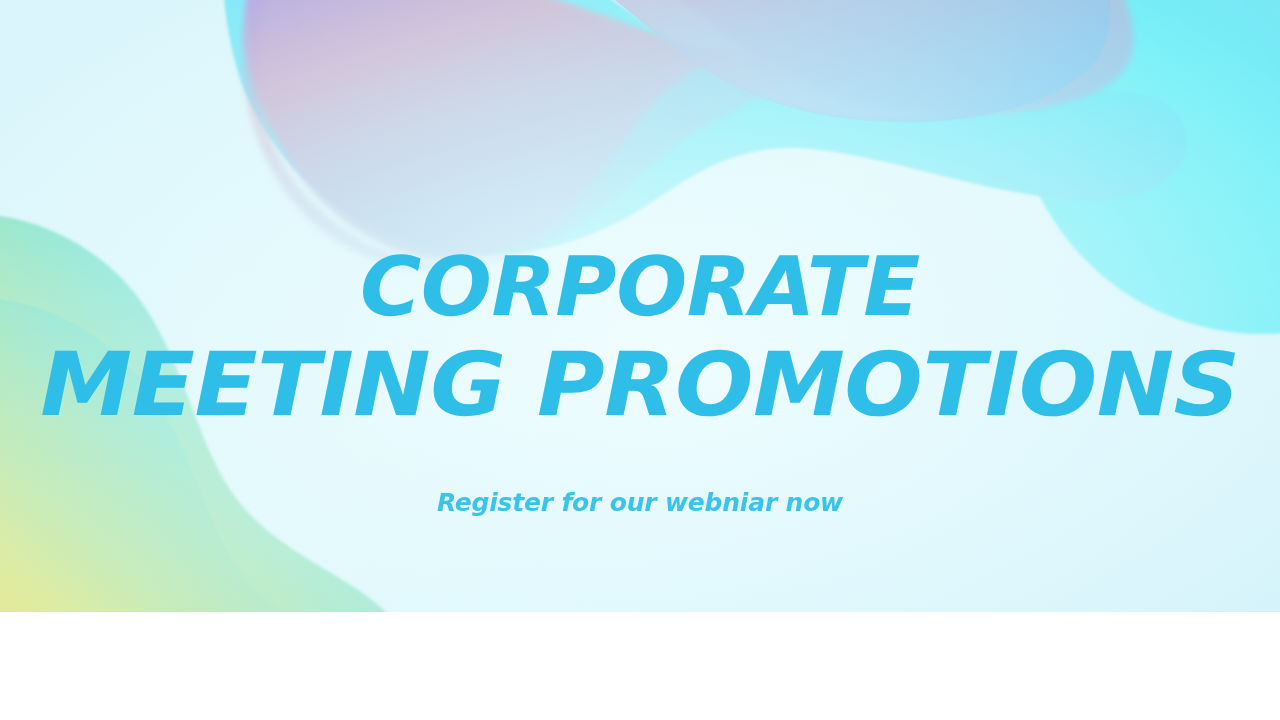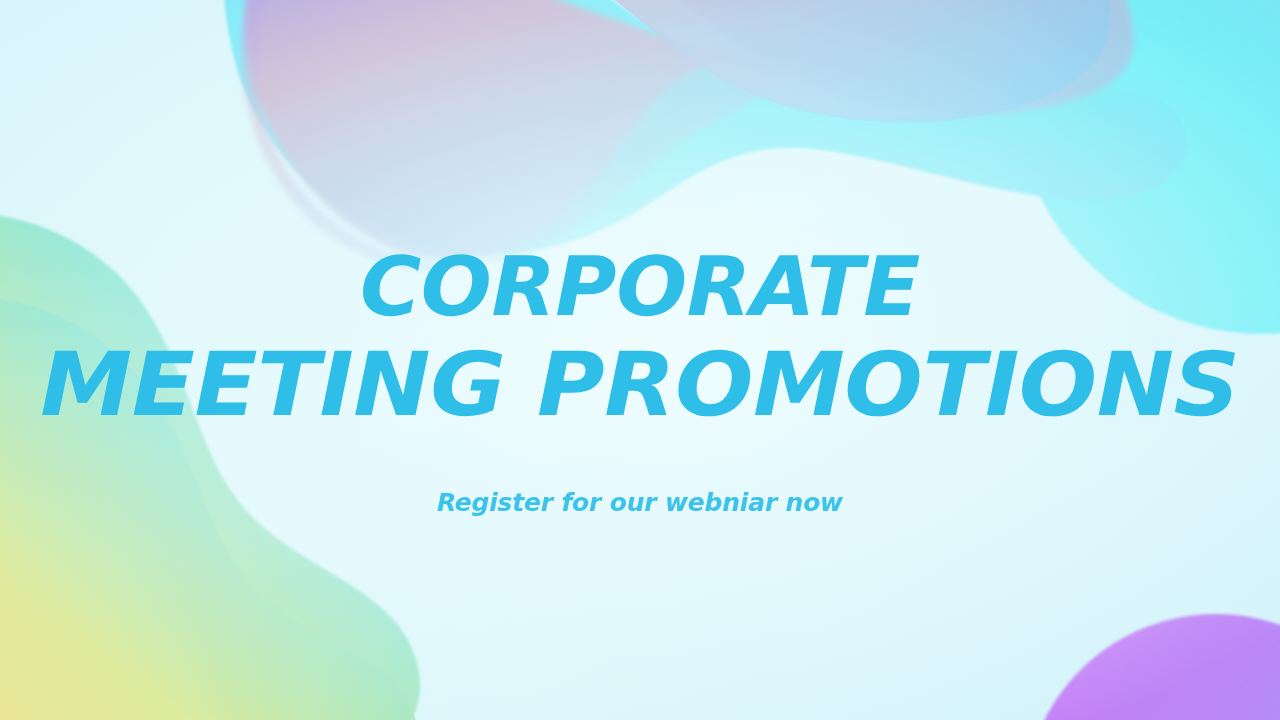--- a/index.html
+++ b/index.html
@@ -3,21 +3,21 @@
 <meta charset="utf-8">
 <style>
   html, body {
     margin: 0;
     padding: 0;
     background: #ffffff;
   }
   #stage {
     position: relative;
     width: 1280px;
-    height: 720px;
+    height: 612px;
     overflow: hidden;
     font-family: "DejaVu Sans", sans-serif;
     background: #0f172a;
   }
   #bg-svg {
     position: absolute;
     inset: 0;
     width: 1280px;
     height: 720px;
     display: block;

